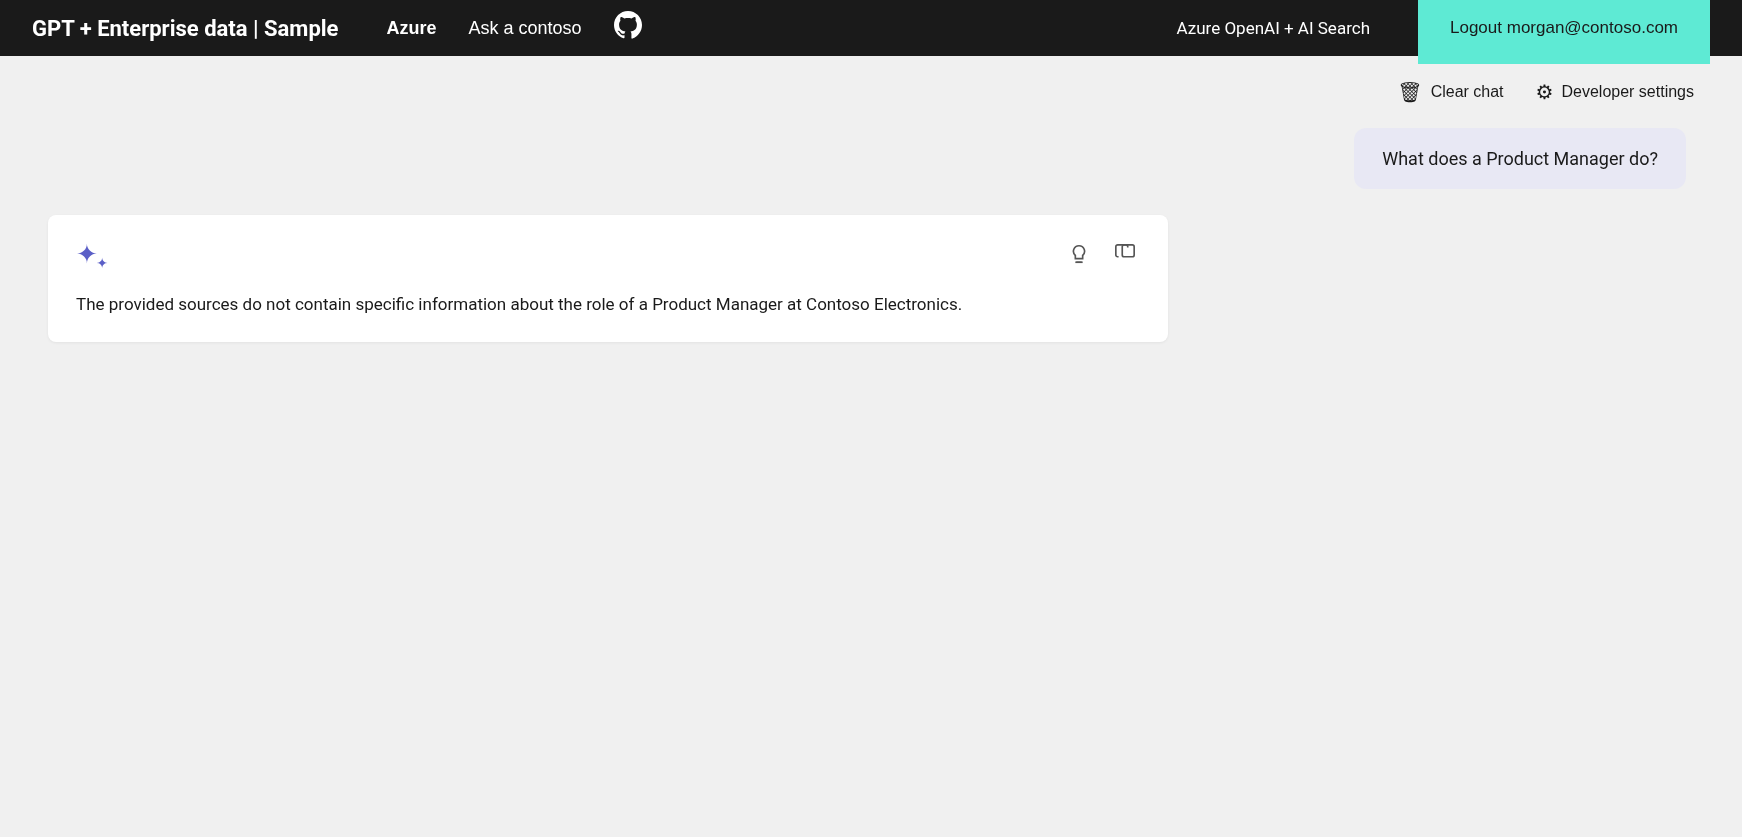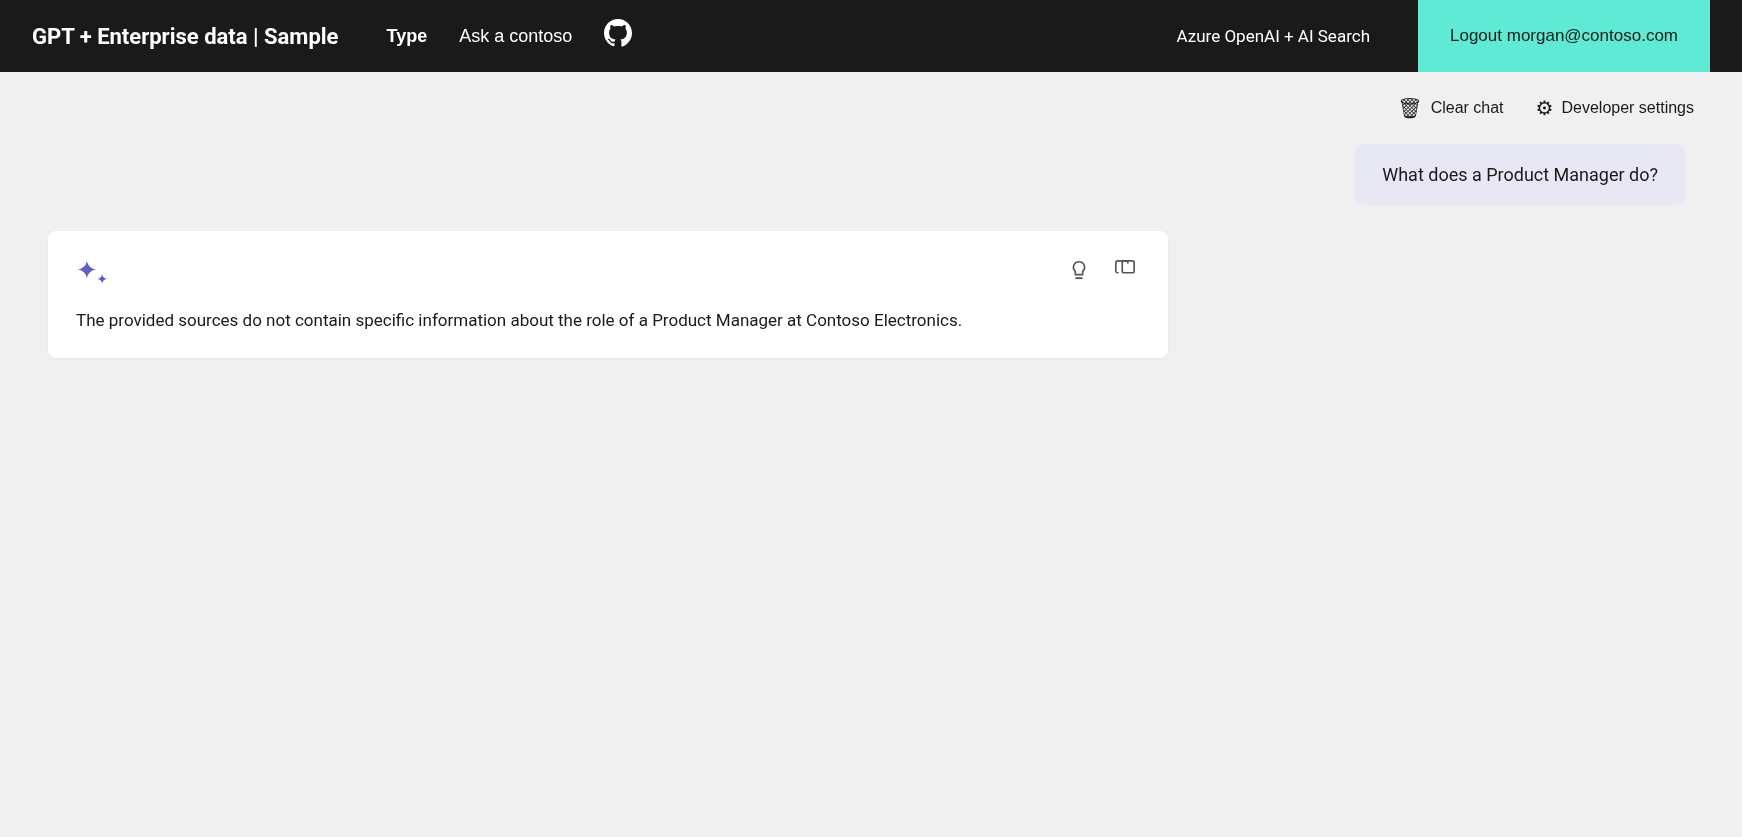--- a/index.html
+++ b/index.html
@@ -13,21 +13,21 @@
       background: #f0f0f0;
       width: 1742px;
       min-height: 837px;
     }
 
     
     .header {
       display: flex;
       align-items: center;
       background: #1a1a1a;
-      height: 72px;
+      height: 56px;
       padding: 0 32px;
       gap: 0;
     }
 
     .header-title {
       color: #ffffff;
       font-size: 22px;
       font-weight: 700;
       white-space: nowrap;
       margin-right: 48px;
@@ -245,21 +245,21 @@
       right: 0;
     }
   </style>
 </head>
 <body>
 
 <header class="header">
   <span class="header-title">GPT + Enterprise data | Sample</span>
 
   <nav class="header-nav">
-    <button class="nav-link active">Type</button>
+    <button class="nav-link active">Azure</button>
     <button class="nav-link">Ask a contoso</button>
     <span class="github-icon">
       
       <svg width="28" height="28" viewBox="0 0 24 24" fill="white" xmlns="http://www.w3.org/2000/svg">
         <path d="M12 0C5.37 0 0 5.37 0 12c0 5.3 3.438 9.8 8.205 11.385.6.113.82-.258.82-.577 0-.285-.01-1.04-.015-2.04-3.338.724-4.042-1.61-4.042-1.61C4.422 18.07 3.633 17.7 3.633 17.7c-1.087-.744.084-.729.084-.729 1.205.084 1.838 1.236 1.838 1.236 1.07 1.835 2.809 1.305 3.495.998.108-.776.417-1.305.76-1.605-2.665-.3-5.466-1.332-5.466-5.93 0-1.31.465-2.38 1.235-3.22-.135-.303-.54-1.523.105-3.176 0 0 1.005-.322 3.3 1.23.96-.267 1.98-.399 3-.405 1.02.006 2.04.138 3 .405 2.28-1.552 3.285-1.23 3.285-1.23.645 1.653.24 2.873.12 3.176.765.84 1.23 1.91 1.23 3.22 0 4.61-2.805 5.625-5.475 5.92.42.36.81 1.096.81 2.22 0 1.606-.015 2.896-.015 3.286 0 .315.21.69.825.57C20.565 21.795 24 17.295 24 12c0-6.63-5.37-12-12-12"></path>
       </svg>
     </span>
   </nav>
 
   <div class="header-right">

